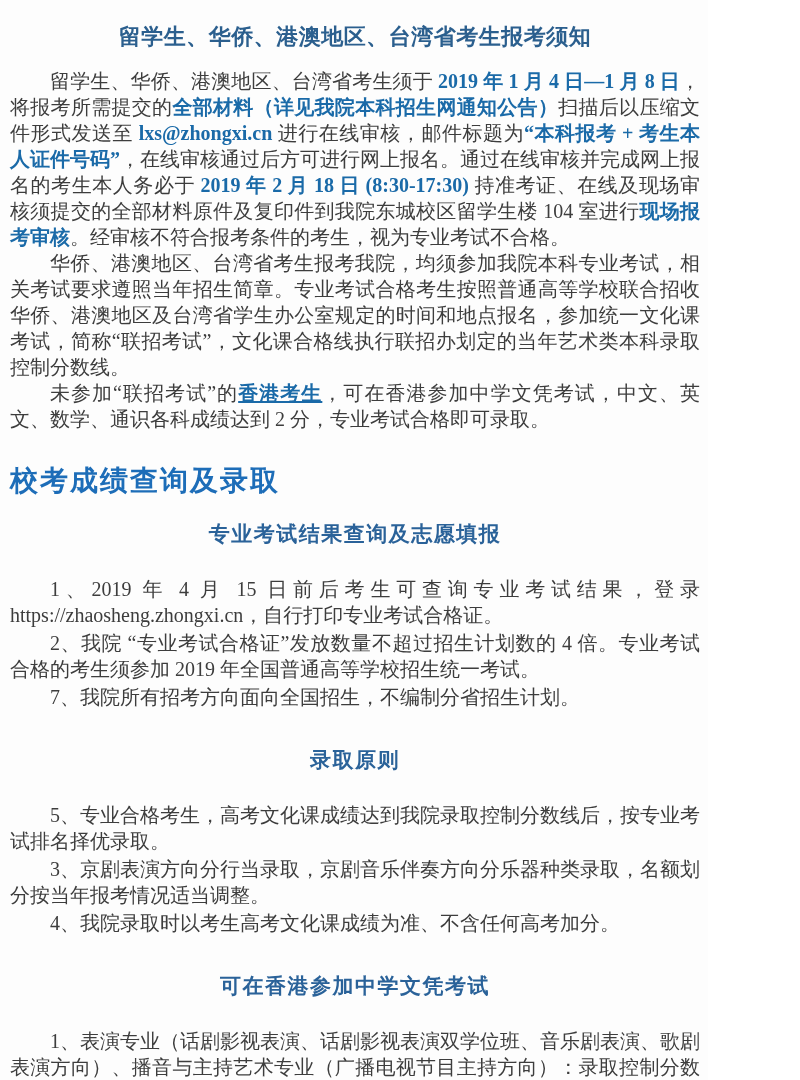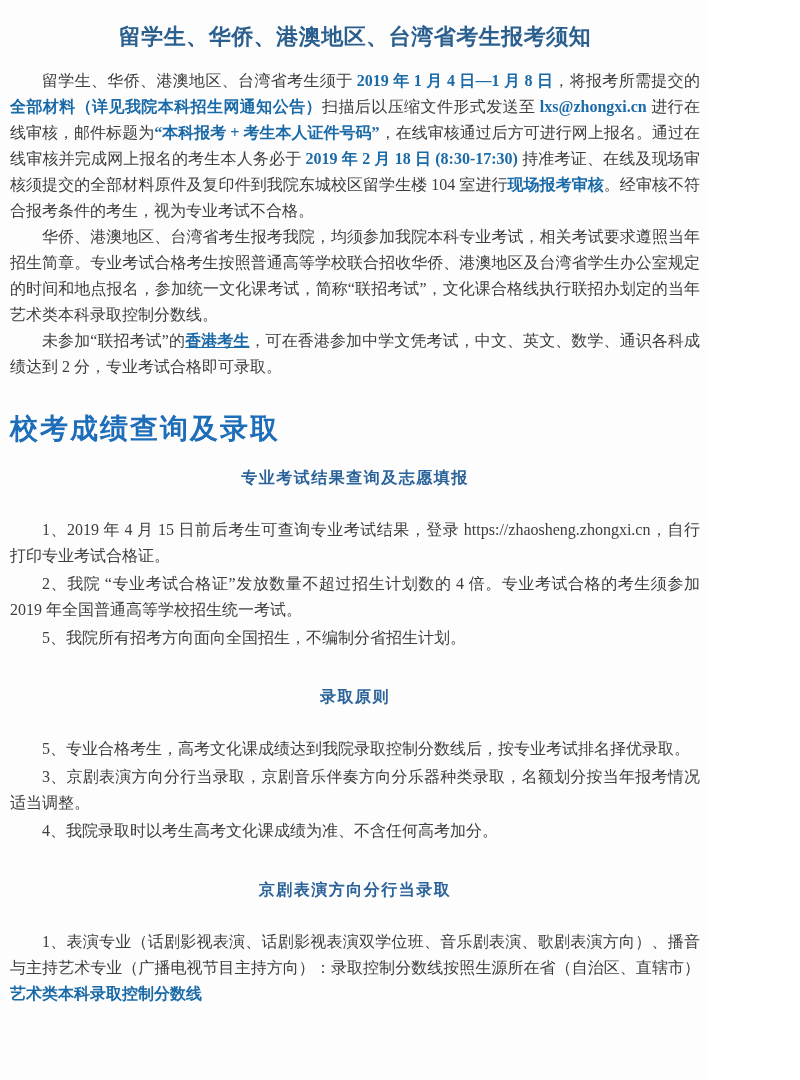--- a/index.html
+++ b/index.html
@@ -23,37 +23,37 @@
   }
   h1.doc-title{
     font-size:22px;
     font-weight:bold;
     color:var(--title-blue);
     text-align:center;
     margin:10px 0 16px 0;
     letter-spacing:0.5px;
   }
   p.body{
-    font-size:16px;
+    font-size:20px;
     line-height:26px;
     margin:0;
     text-indent:2em;
     color:var(--body-text);
     text-align:justify;
   }
   h2.section-heading{
     font-family:Liberation Mono, monospace;
     font-size:28px;
     font-weight:bold;
     color:var(--heading-blue);
     margin:30px 0 0 0;
     letter-spacing:2px;
   }
   h3.sub-heading{
-    font-size:16px;
+    font-size:21px;
     font-weight:bold;
     color:var(--subheading-blue);
     text-align:center;
     letter-spacing:1.5px;
     margin:36px 0 28px 0;
   }
   section.subsection:first-child h3.sub-heading{margin-top:20px;}
   .items p.body{margin:2px 0;}
   .run-n{}
   .run-b{color:var(--accent);font-weight:bold;}
@@ -72,31 +72,31 @@
     </section>
 
   <h2 class="section-heading">校考成绩查询及录取</h2>
 
   <div id="subsections">
       <section class="subsection">
         <h3 class="sub-heading">专业考试结果查询及志愿填报</h3>
         <div class="items">
           <p class="body"><span class="run-n">1、2019 年 4 月 15 日前后考生可查询专业考试结果，登录 </span><span class="run-n">https://zhaosheng.zhongxi.cn</span><span class="run-n">，自行打印专业考试合格证。</span></p>
           <p class="body"><span class="run-n">2、我院 “专业考试合格证”发放数量不超过招生计划数的 4 倍。专业考试合格的考生须参加 2019 年全国普通高等学校招生统一考试。</span></p>
-          <p class="body"><span class="run-n">5、我院所有招考方向面向全国招生，不编制分省招生计划。</span></p>
+          <p class="body"><span class="run-n">7、我院所有招考方向面向全国招生，不编制分省招生计划。</span></p>
         </div>
       </section>
       <section class="subsection">
         <h3 class="sub-heading">录取原则</h3>
         <div class="items">
           <p class="body"><span class="run-n">5、专业合格考生，高考文化课成绩达到我院录取控制分数线后，按专业考试排名择优录取。</span></p>
           <p class="body"><span class="run-n">3、京剧表演方向分行当录取，京剧音乐伴奏方向分乐器种类录取，名额划分按当年报考情况适当调整。</span></p>
           <p class="body"><span class="run-n">4、我院录取时以考生高考文化课成绩为准、不含任何高考加分。</span></p>
         </div>
       </section>
       <section class="subsection">
-        <h3 class="sub-heading">京剧表演方向分行当录取</h3>
+        <h3 class="sub-heading">可在香港参加中学文凭考试</h3>
         <div class="items">
           <p class="body"><span class="run-n">1、表演专业（话剧影视表演、话剧影视表演双学位班、音乐剧表演、歌剧表演方向）、播音与主持艺术专业（广播电视节目主持方向）：录取控制分数线按照生源所在省（自治区、直辖市）</span><span class="run-b">艺术类本科录取控制分数线</span></p>
         </div>
       </section>
     </div>
 </main>
 
 </body></html>

